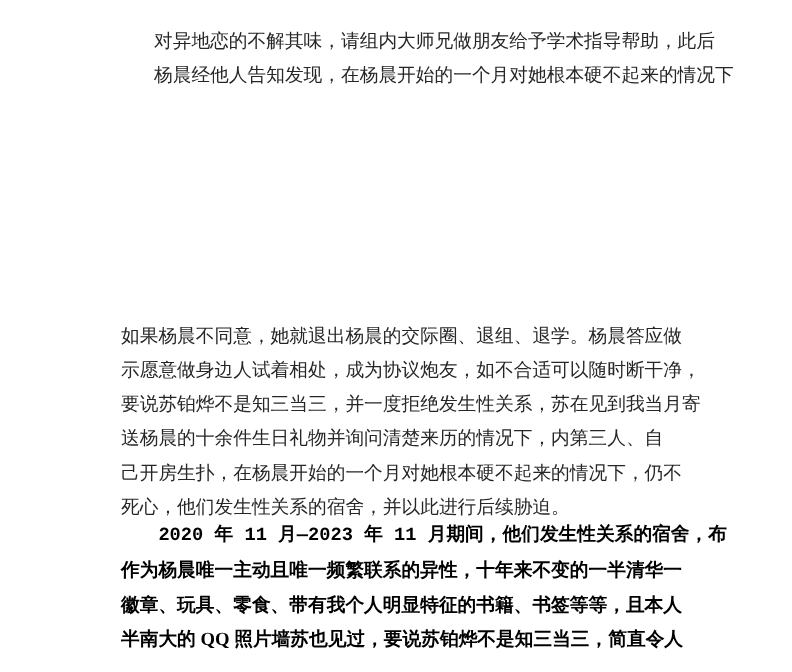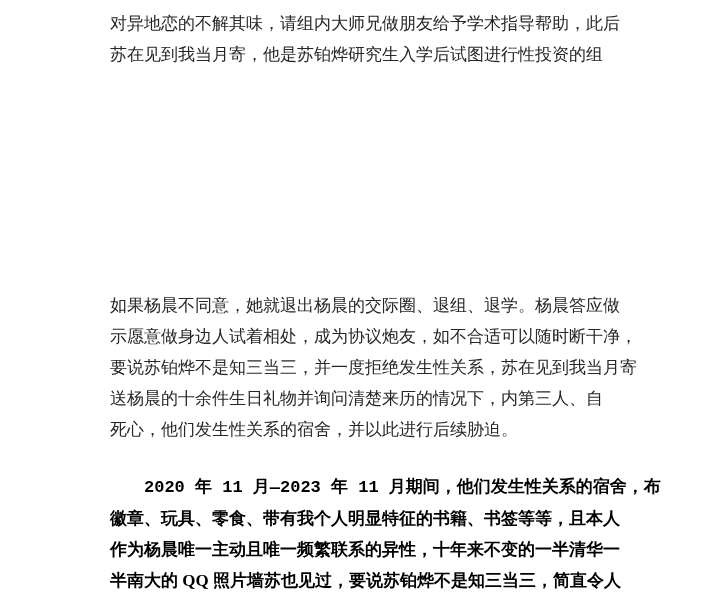--- a/index.html
+++ b/index.html
@@ -22,45 +22,46 @@
     font-size: 17px;
     line-height: 31px;
     color: #262626;
     font-weight: 400;
     letter-spacing: 0px;
   }
   .para .line {
     height: 31px;
     white-space: nowrap;
   }
-  .para-top   { top: 8px; }
+  .para-top   { top: 22px; margin-left: 30px; }
   .para-mid   { top: 290px; }
   .para-bold  { top: 472px; color: #000000; font-weight: 700; }
   .para-bold .line.indent { padding-left: 34px; font-family: Liberation Mono, monospace; }
 </style>
 </head>
 <body>
 
 <div class="page">
 
   <div class="para para-top">
     <div class="line">对异地恋的不解其味，请组内大师兄做朋友给予学术指导帮助，此后</div>
-    <div class="line">苏在见到我当月寄，他是苏铂烨研究生入学后试图进行性投资的组</div>
+    <div class="line">杨晨经他人告知发现，在杨晨开始的一个月对她根本硬不起来的情况下</div>
   </div>
 
   <div style="position:absolute; top:100px; left:110px; width:512px; height:185px;"></div>
 
   <div class="para para-mid">
     <div class="line">如果杨晨不同意，她就退出杨晨的交际圈、退组、退学。杨晨答应做</div>
     <div class="line">示愿意做身边人试着相处，成为协议炮友，如不合适可以随时断干净，</div>
     <div class="line">要说苏铂烨不是知三当三，并一度拒绝发生性关系，苏在见到我当月寄</div>
     <div class="line">送杨晨的十余件生日礼物并询问清楚来历的情况下，内第三人、自</div>
+    <div class="line">己开房生扑，在杨晨开始的一个月对她根本硬不起来的情况下，仍不</div>
     <div class="line">死心，他们发生性关系的宿舍，并以此进行后续胁迫。</div>
   </div>
 
   <div class="para para-bold">
     <div class="line indent">2020 年 11 月—2023 年 11 月期间，他们发生性关系的宿舍，布</div>
+    <div class="line">作为杨晨唯一主动且唯一频繁联系的异性，十年来不变的一半清华一</div>
     <div class="line">徽章、玩具、零食、带有我个人明显特征的书籍、书签等等，且本人</div>
-    <div class="line">作为杨晨唯一主动且唯一频繁联系的异性，十年来不变的一半清华一</div>
     <div class="line">半南大的 QQ 照片墙苏也见过，要说苏铂烨不是知三当三，简直令人</div>
   </div>
 
 </div>
 
 </body></html>

